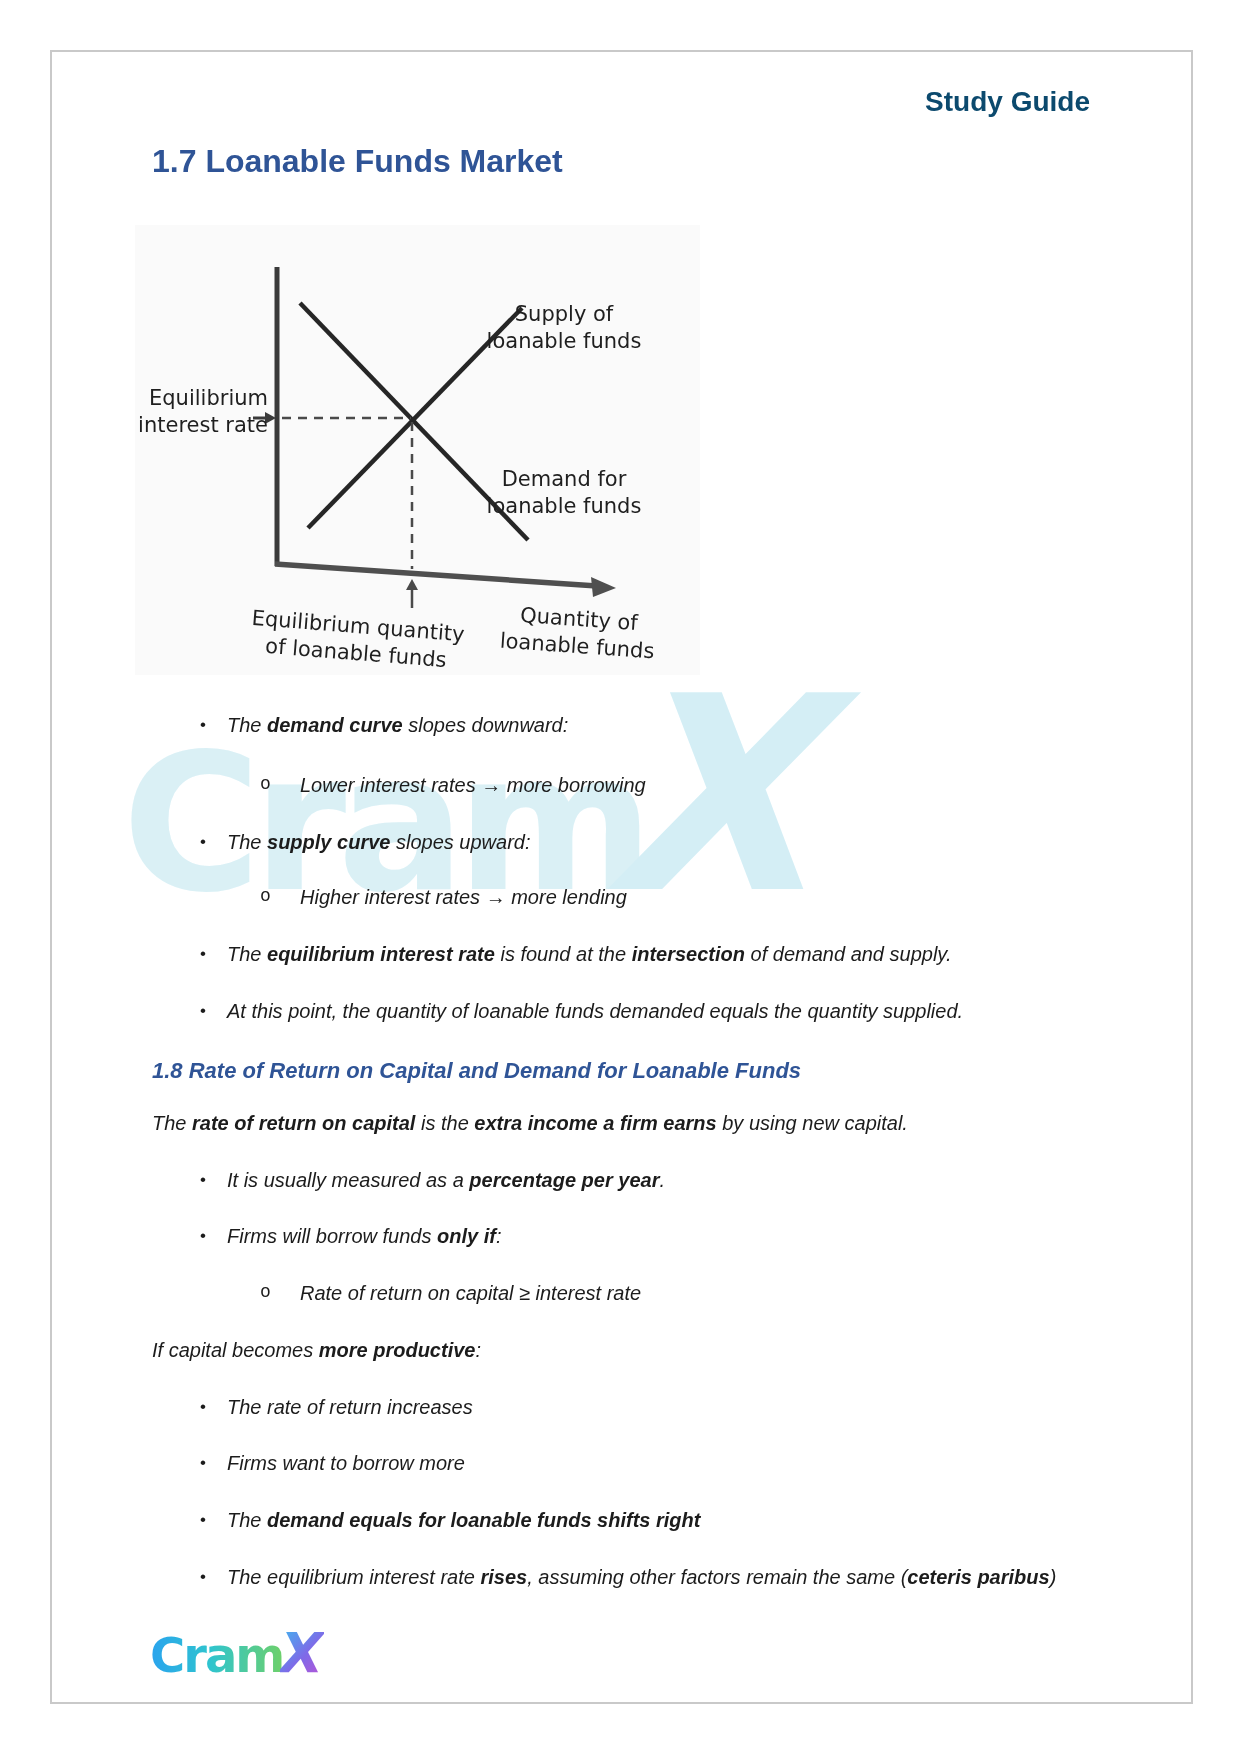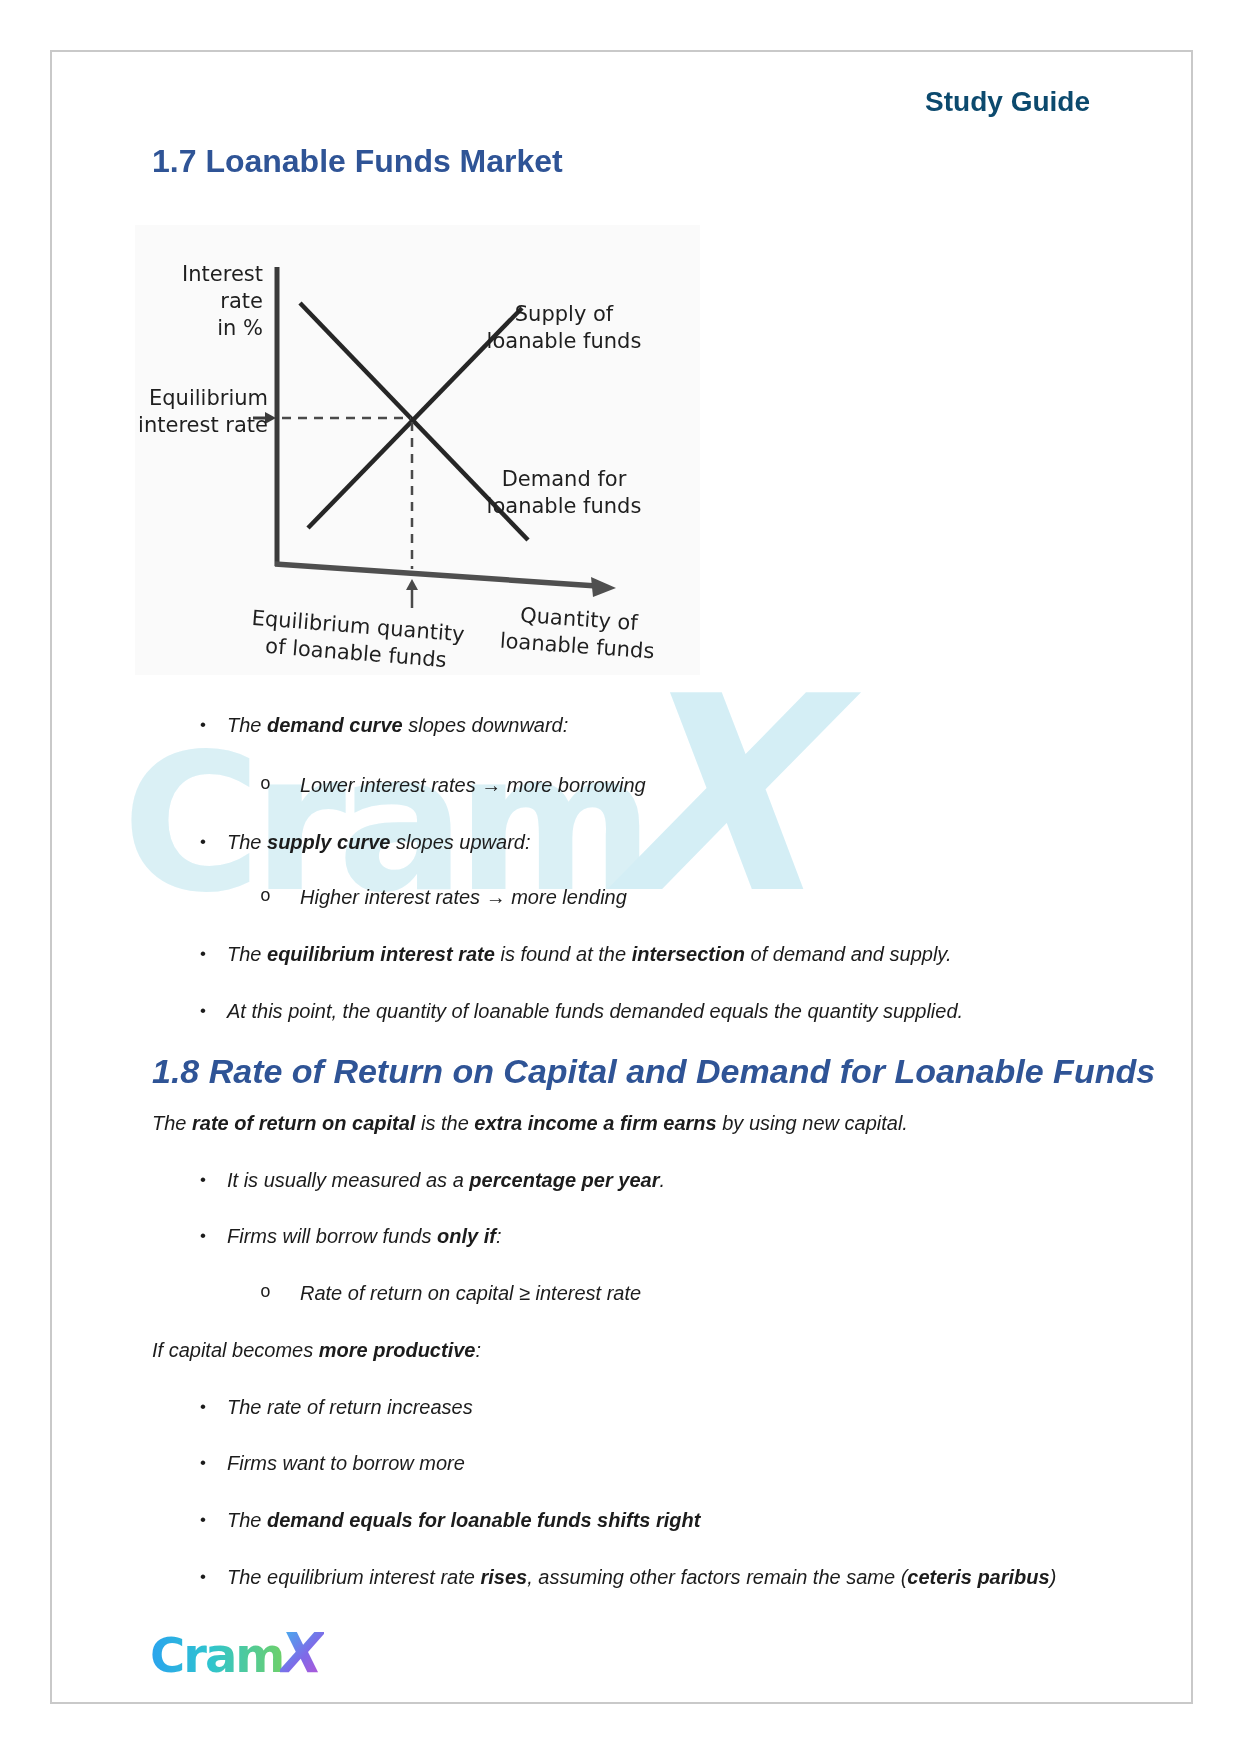--- a/index.html
+++ b/index.html
@@ -46,21 +46,21 @@
   #content-layer{position:absolute;left:0;top:0;width:100%;height:100%;z-index:2;}
   .row{position:absolute;left:0;width:1241px;transform:translateY(-50%);
        font-size:20px;line-height:26px;white-space:nowrap;}
   .row .txt{position:absolute;transform:translateY(-50%);font-style:italic;}
   .row.bullet .marker{position:absolute;left:200px;transform:translateY(-50%);font-size:17px;}
   .row.bullet .txt{left:227px;}
   .row.sub .marker{position:absolute;left:260px;transform:translateY(-54%);
        font-family:"Liberation Mono",monospace;font-size:18px;}
   .row.sub .txt{left:300px;}
   .row.para .txt{left:152px;}
-  .row.heading .txt{left:152px;font-size:34px;font-weight:bold;color:#2F5496;}
+  .row.heading .txt{left:152px;font-size:22px;font-weight:bold;color:#2F5496;}
   .row b{font-weight:bold;}
   
   .logo{position:absolute;left:150px;top:1620px;z-index:2;display:flex;align-items:baseline;
         font-family:"DejaVu Sans",sans-serif;font-weight:800;}
   .logo-cram{
     font-size:48px;letter-spacing:-2px;
     background:linear-gradient(90deg,#2aa3ee 0%,#2fc4cf 45%,#6ed06a 100%);
     -webkit-background-clip:text;background-clip:text;color:transparent;
   }
   .logo-x{
@@ -94,25 +94,20 @@
 
     <line x1="147" y1="193" x2="276" y2="193" stroke="#4a4a4a" stroke-width="2.5" stroke-dasharray="9 7"></line>
     <line x1="277" y1="197" x2="277" y2="344" stroke="#4a4a4a" stroke-width="2.5" stroke-dasharray="9 7"></line>
 
     <line x1="118" y1="193" x2="132" y2="193" stroke="#3a3a3a" stroke-width="3"></line>
     <polygon points="141,193 130,187 130,199" fill="#3a3a3a"></polygon>
 
     <line x1="277" y1="383" x2="277" y2="362" stroke="#4a4a4a" stroke-width="2.5"></line>
     <polygon points="277,354 271,365 283,365" fill="#4a4a4a"></polygon>
   </svg>
-  <div class="fig-label lbl-interest">
-    <div>Interest</div>
-    <div>rate</div>
-    <div>in %</div>
-  </div>
   <div class="fig-label lbl-eqrate">
     <div>Equilibrium</div>
     <div>interest rate</div>
   </div>
   <div class="fig-label lbl-supply">
     <div>Supply of</div>
     <div>loanable funds</div>
   </div>
   <div class="fig-label lbl-demand">
     <div>Demand for</div>

